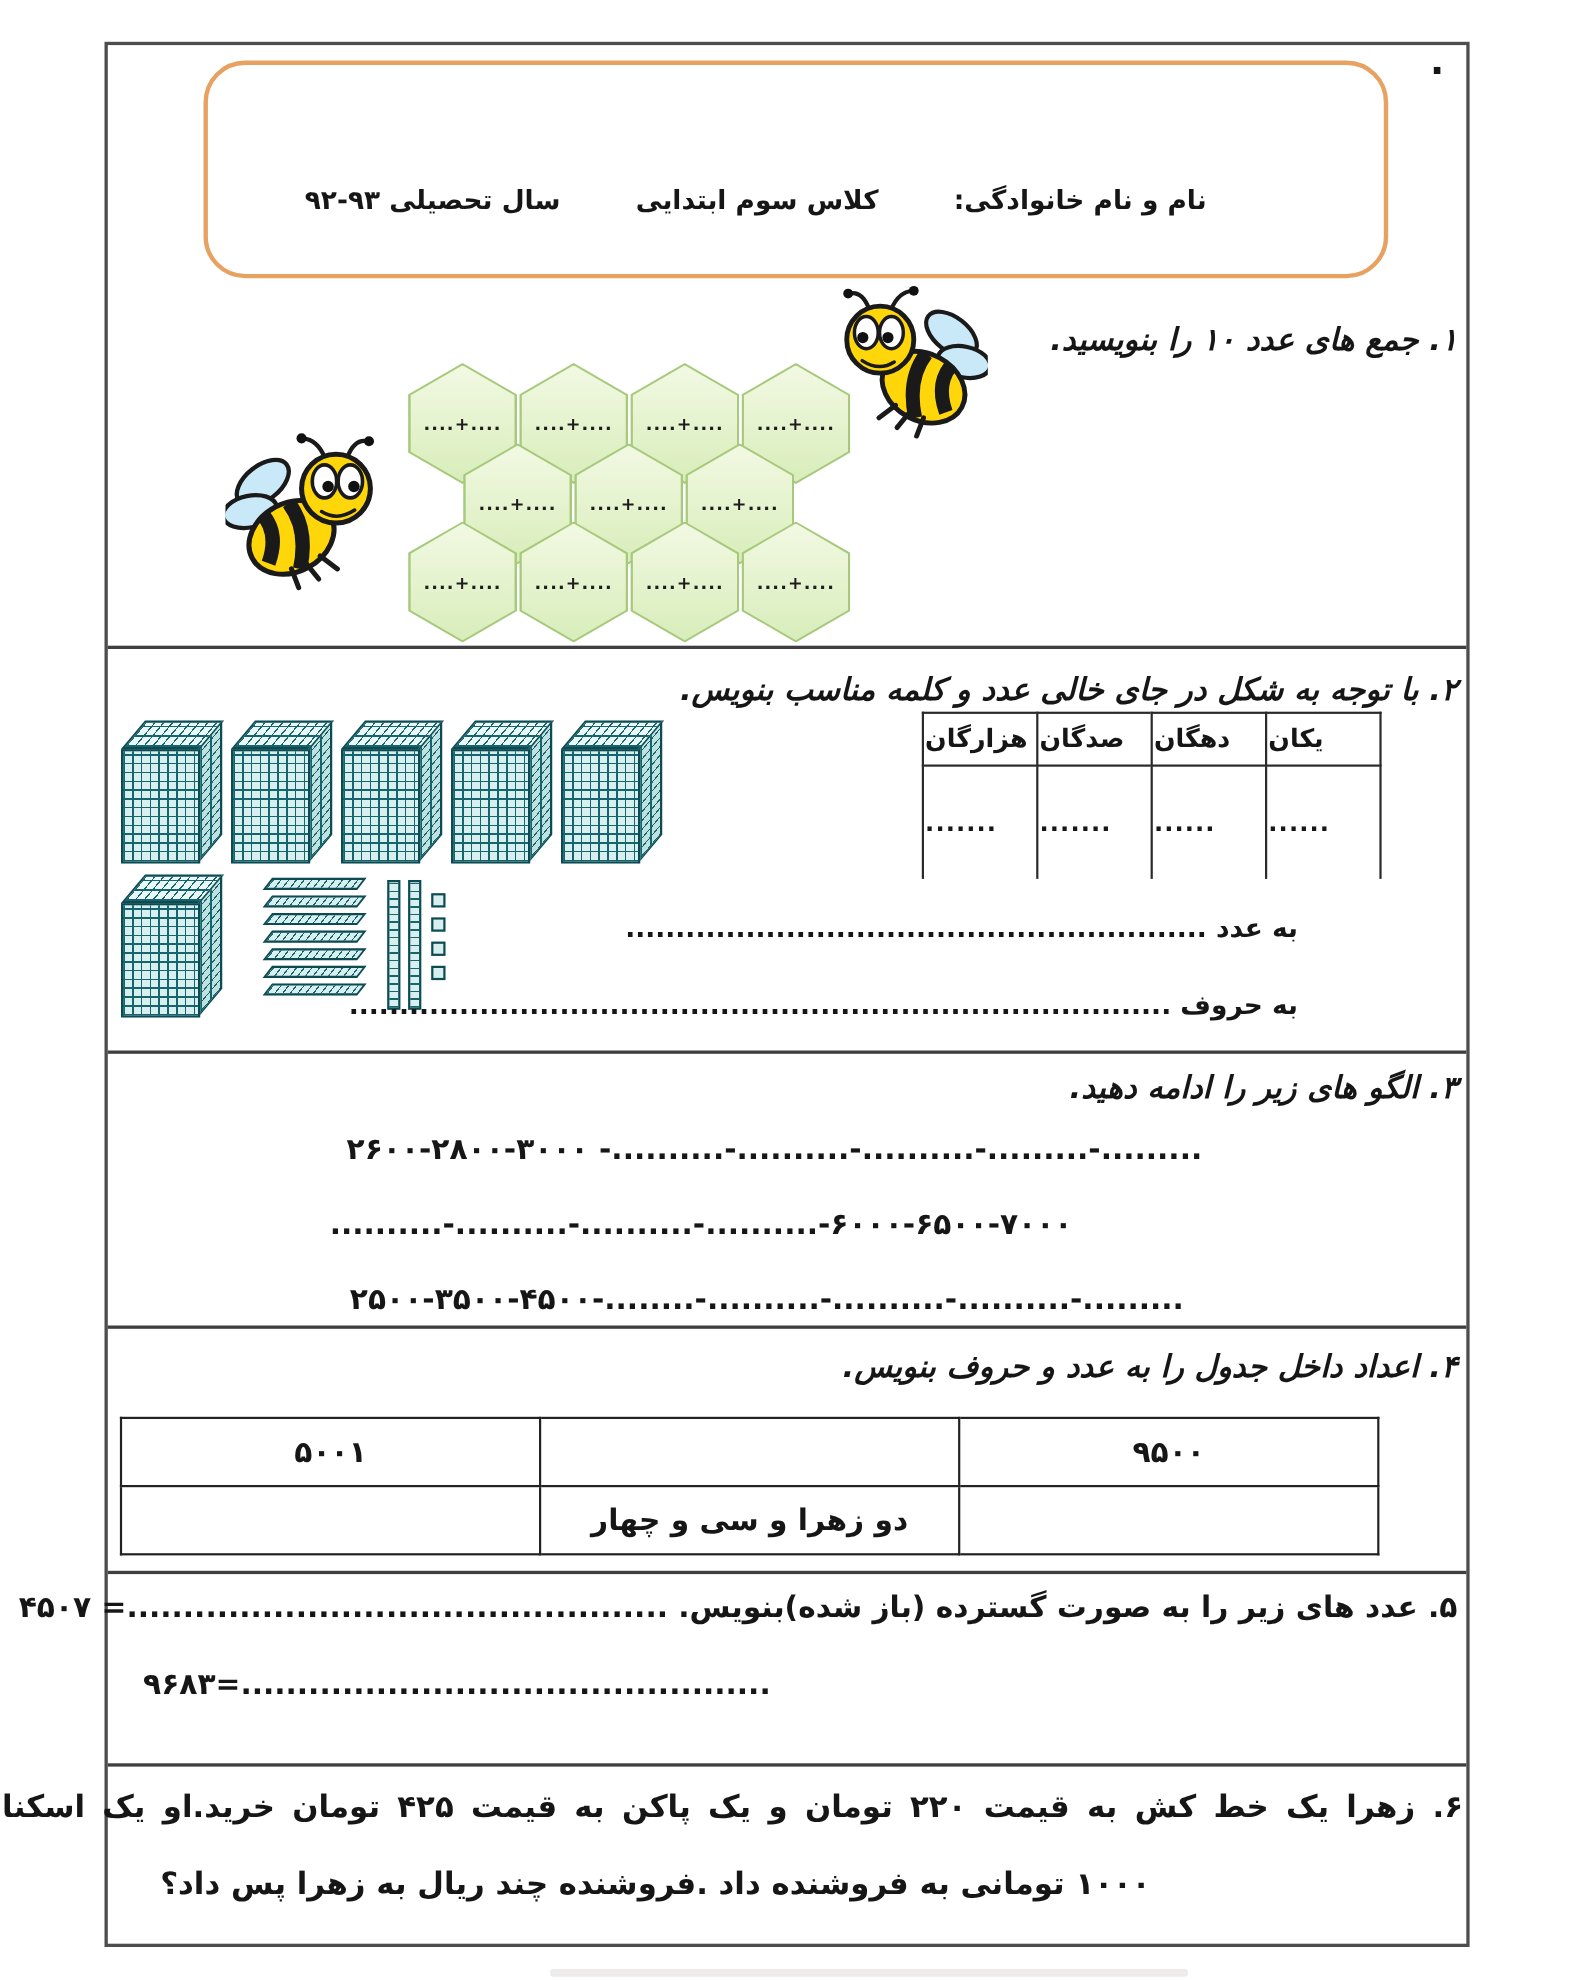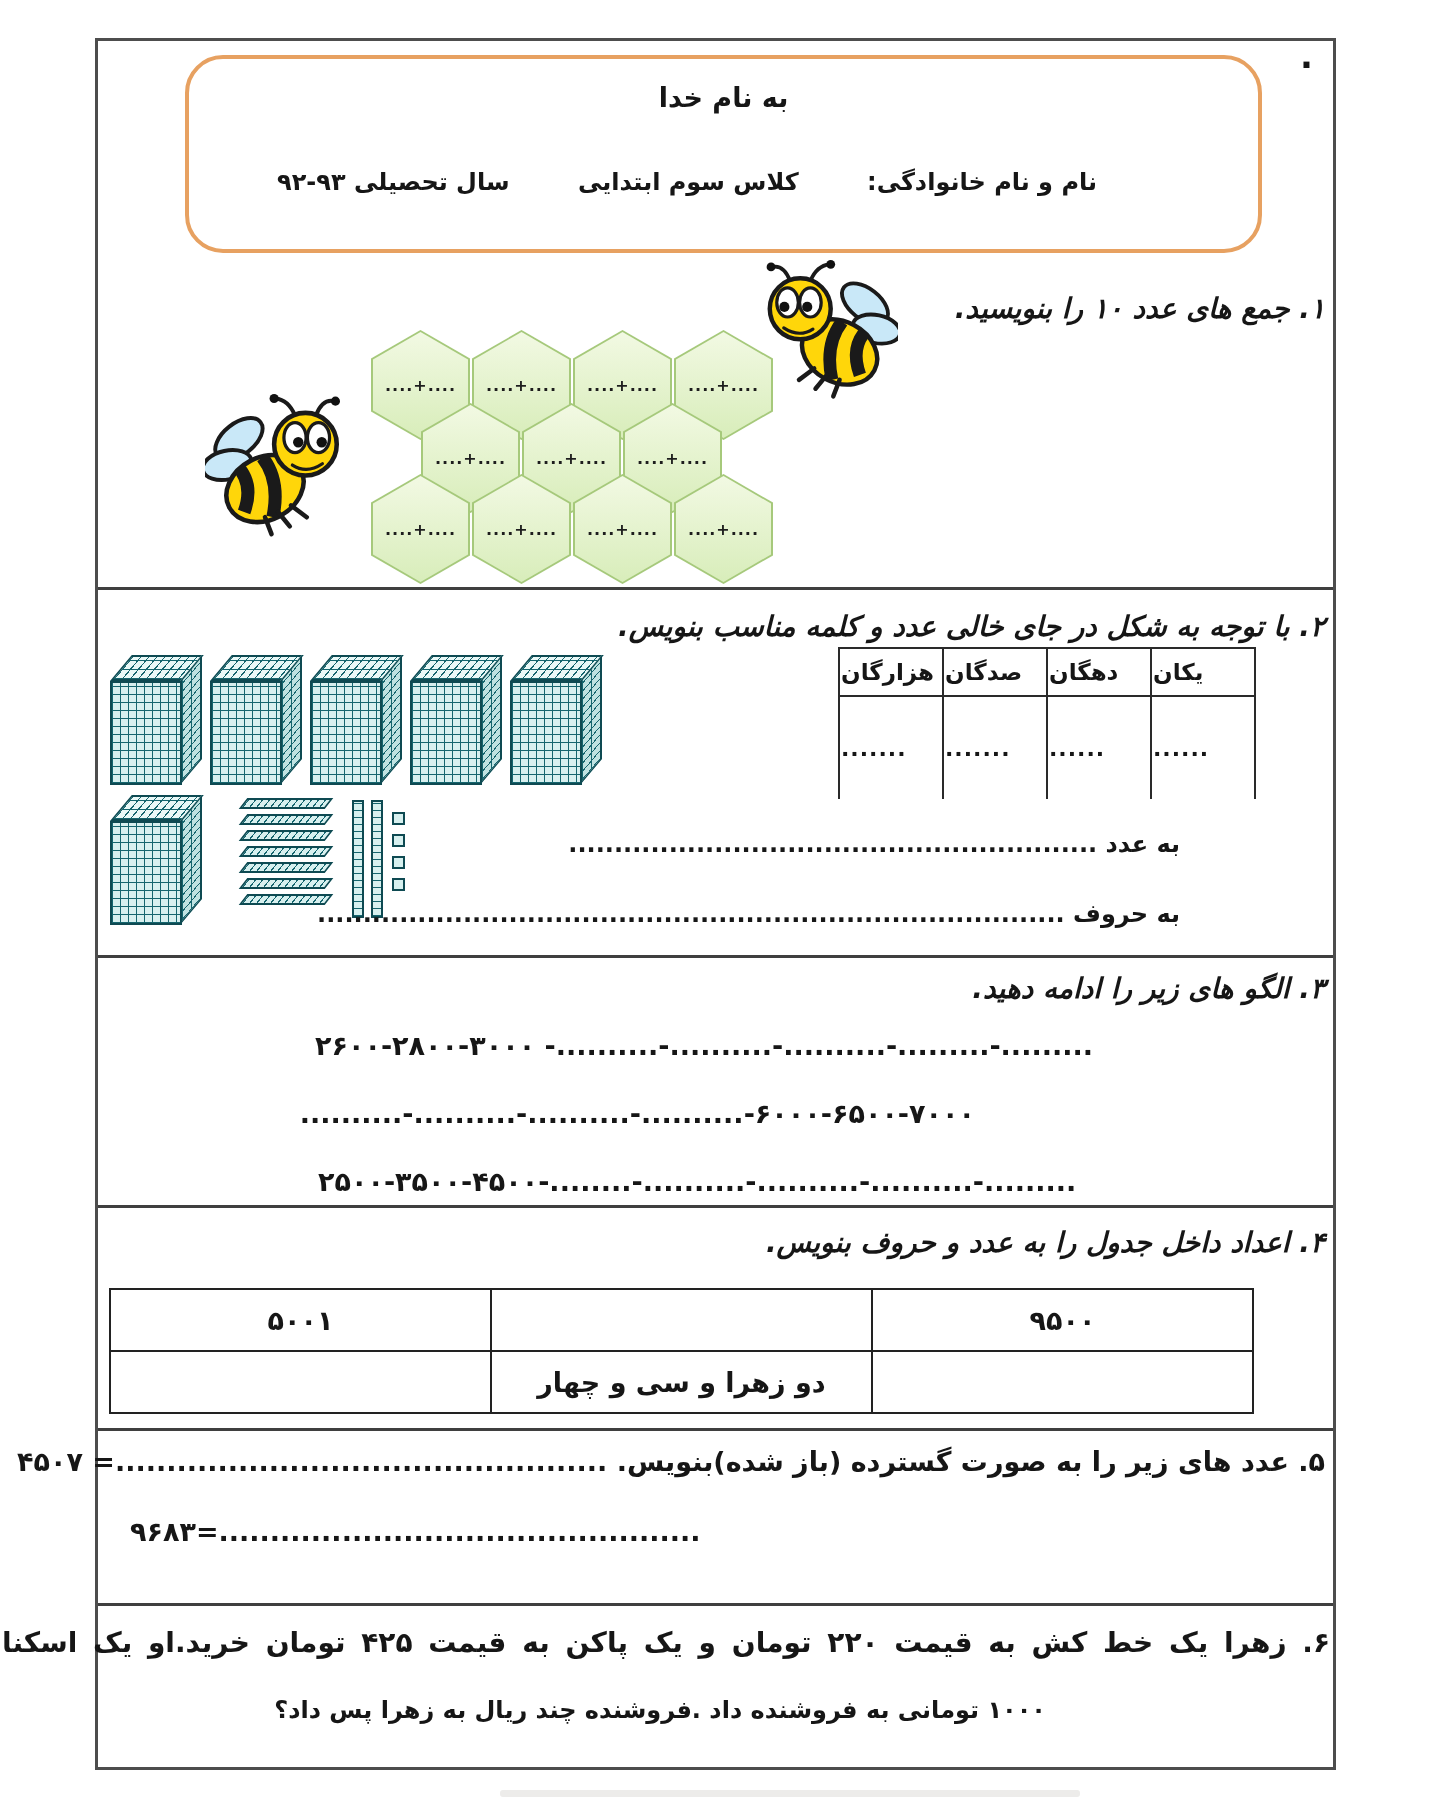--- a/index.html
+++ b/index.html
@@ -60,21 +60,21 @@
   .fill-line{direction:rtl;white-space:nowrap;font-size:24px;}
   
   .pattern{direction:ltr;white-space:nowrap;font-size:27px;letter-spacing:.5px;}
   
   .num-table{border-collapse:collapse;direction:ltr;table-layout:fixed;width:1145px;}
   .num-table td{border:2.5px solid #222;text-align:center;font-size:27px;font-weight:700;}
   .row-h{height:62px;}
   
   .longline{direction:rtl;white-space:nowrap;font-size:27px;}
   #q6-line1{font-size:28px;word-spacing:6px;}
-  #q6-line2{font-size:24px;}
+  #q6-line2{font-size:28px;}
   #bottom-smudge{left:500px;top:1790px;width:580px;height:7px;background:#edeceA;border-radius:3px;}
 </style>
 </head>
 <body>
 
 <div id="page">
 
   <svg width="0" height="0" style="position:absolute">
     <defs>
       <clipPath id="beeBody">
@@ -104,21 +104,20 @@
         <path d="M85 18 Q90 5 99 7" stroke="#1a1a1a" stroke-width="3" fill="none"></path>
           <circle cx="100" cy="7" r="3.5" fill="#111"></circle>
       </g>
     </defs>
   </svg>
 
   <div class="abs" id="frame"></div>
   <span class="abs" id="corner-mark">.</span>
 
   <div class="abs" id="orange-box"></div>
-  <div class="abs" id="bismillah">به نام خدا</div>
   <div class="abs" id="header-row">
     <span>نام و نام خانوادگی:</span>
     <span>کلاس سوم ابتدایی</span>
     <span>سال تحصیلی ۹۳-۹۲</span>
   </div>
 
   <div class="abs qtitle r115" style="top:292px">۱. جمع های عدد ۱۰ را بنویسید.</div>
 
   <div class="abs hexrow" style="left:371px;top:330px">
     <div class="hex">

